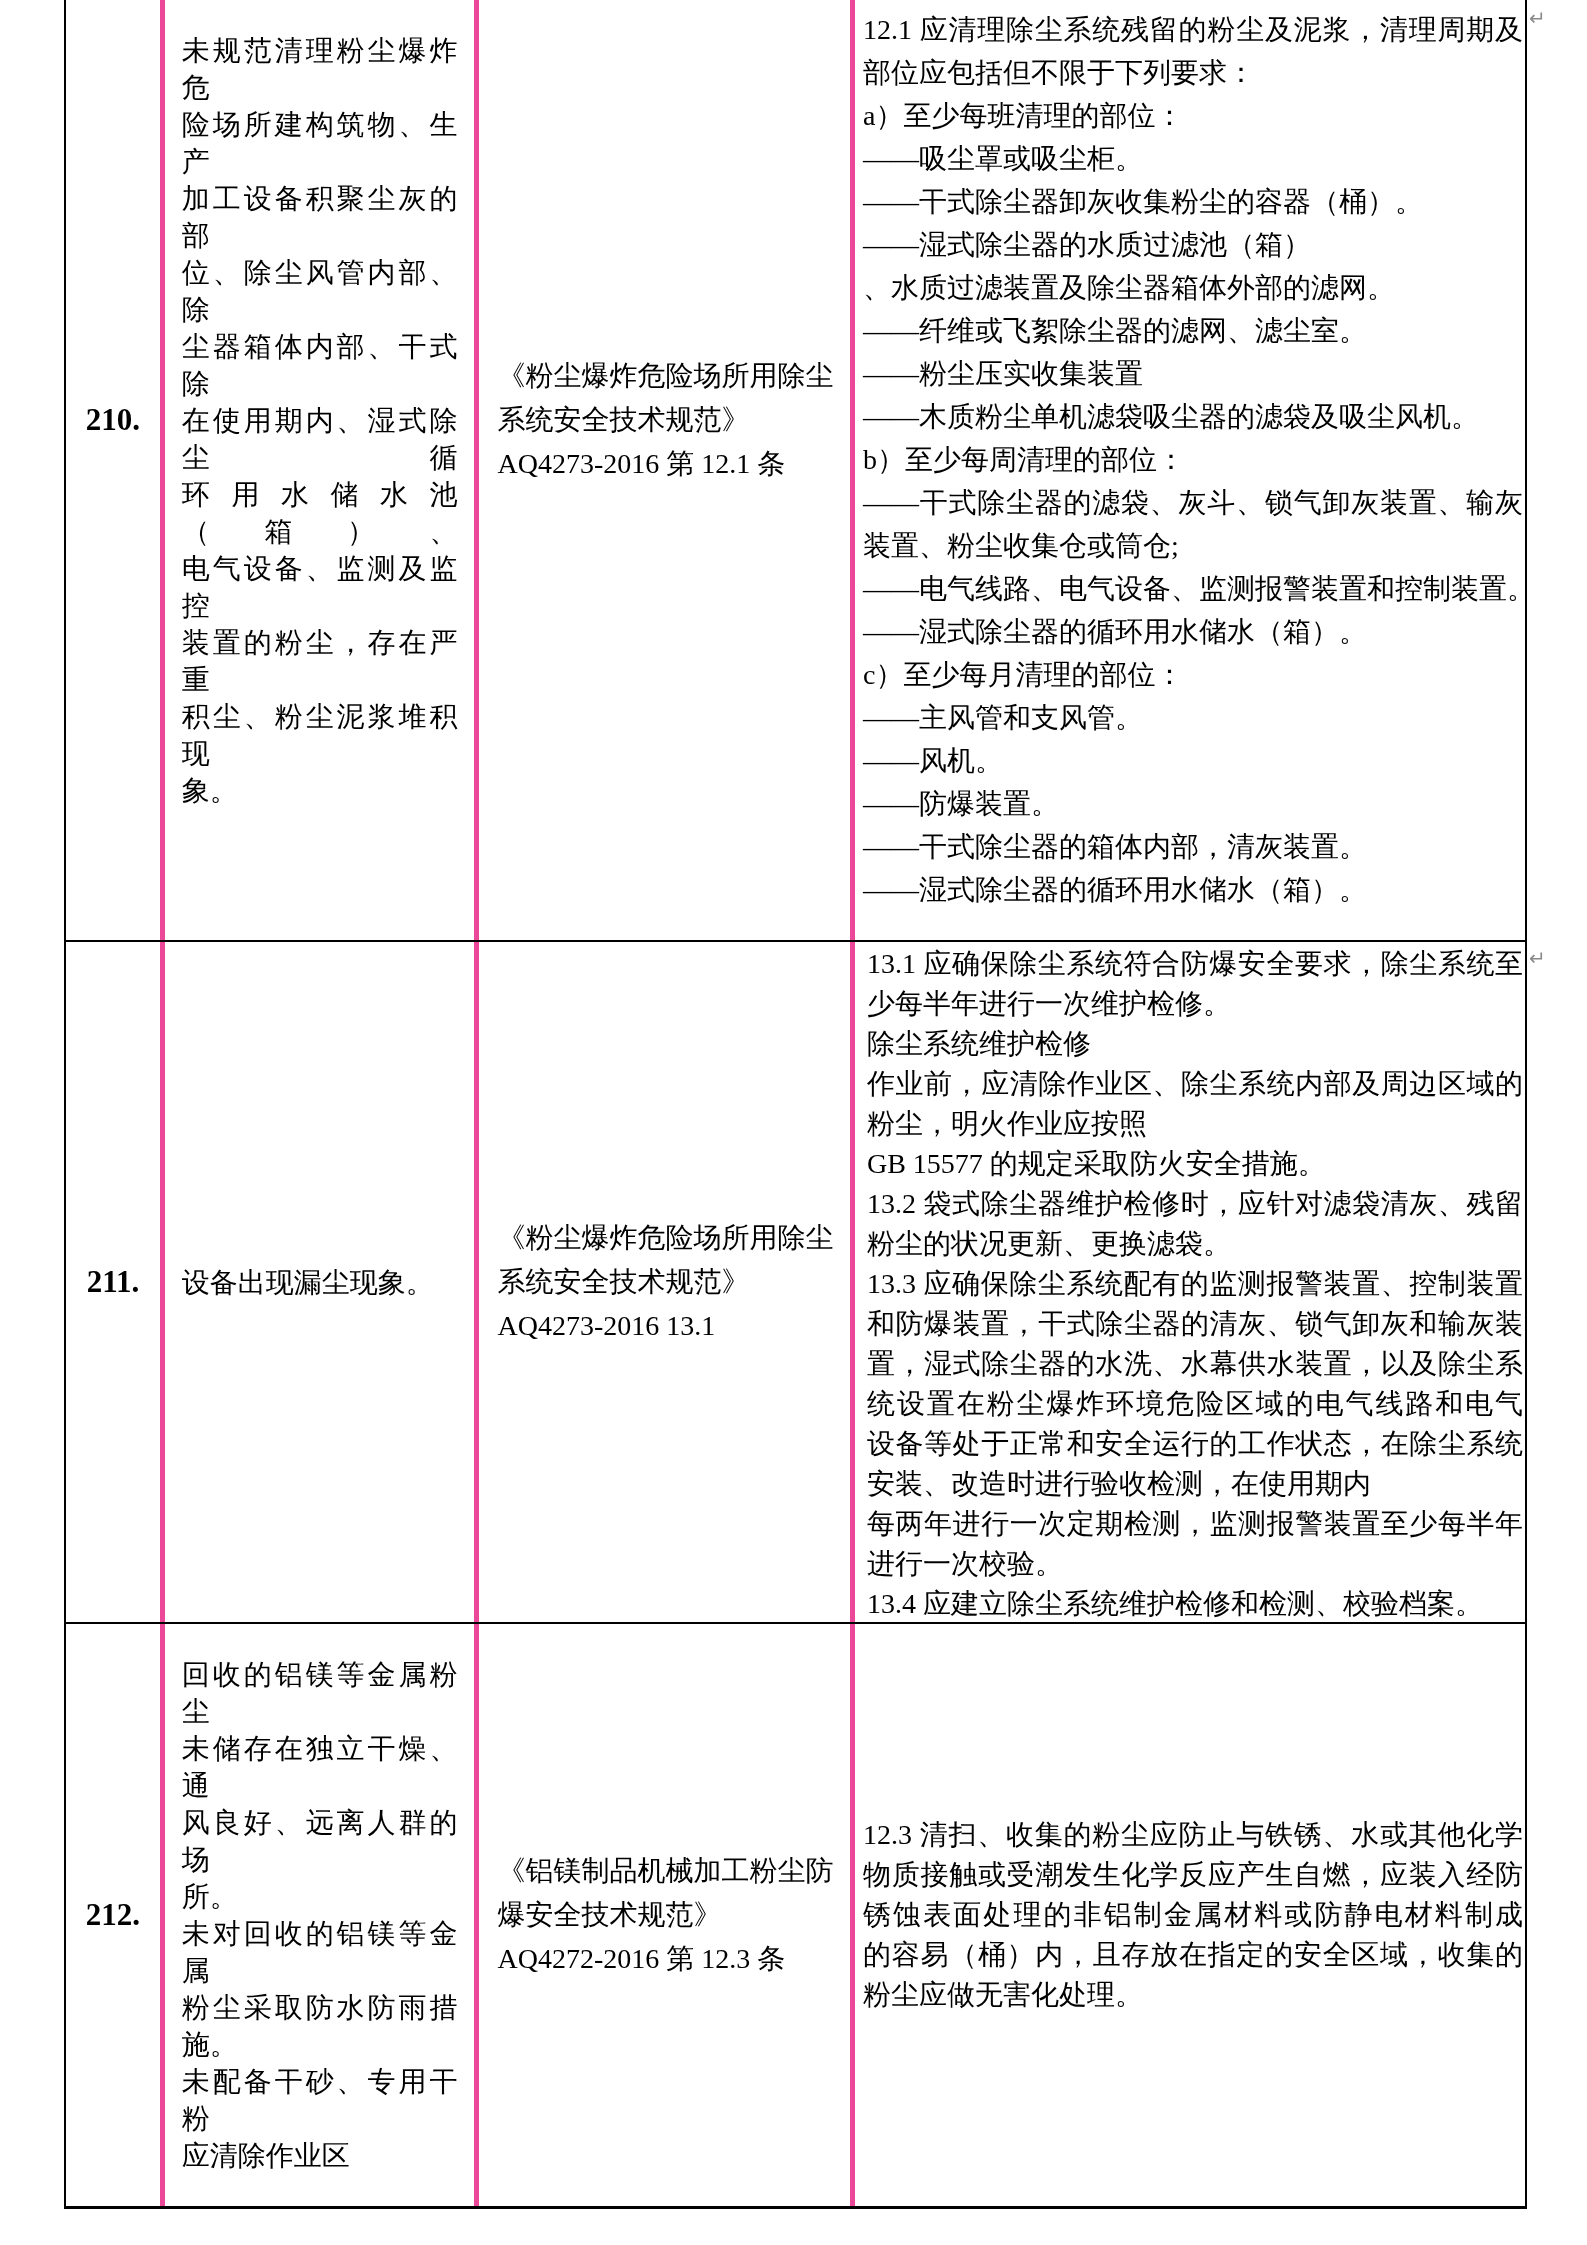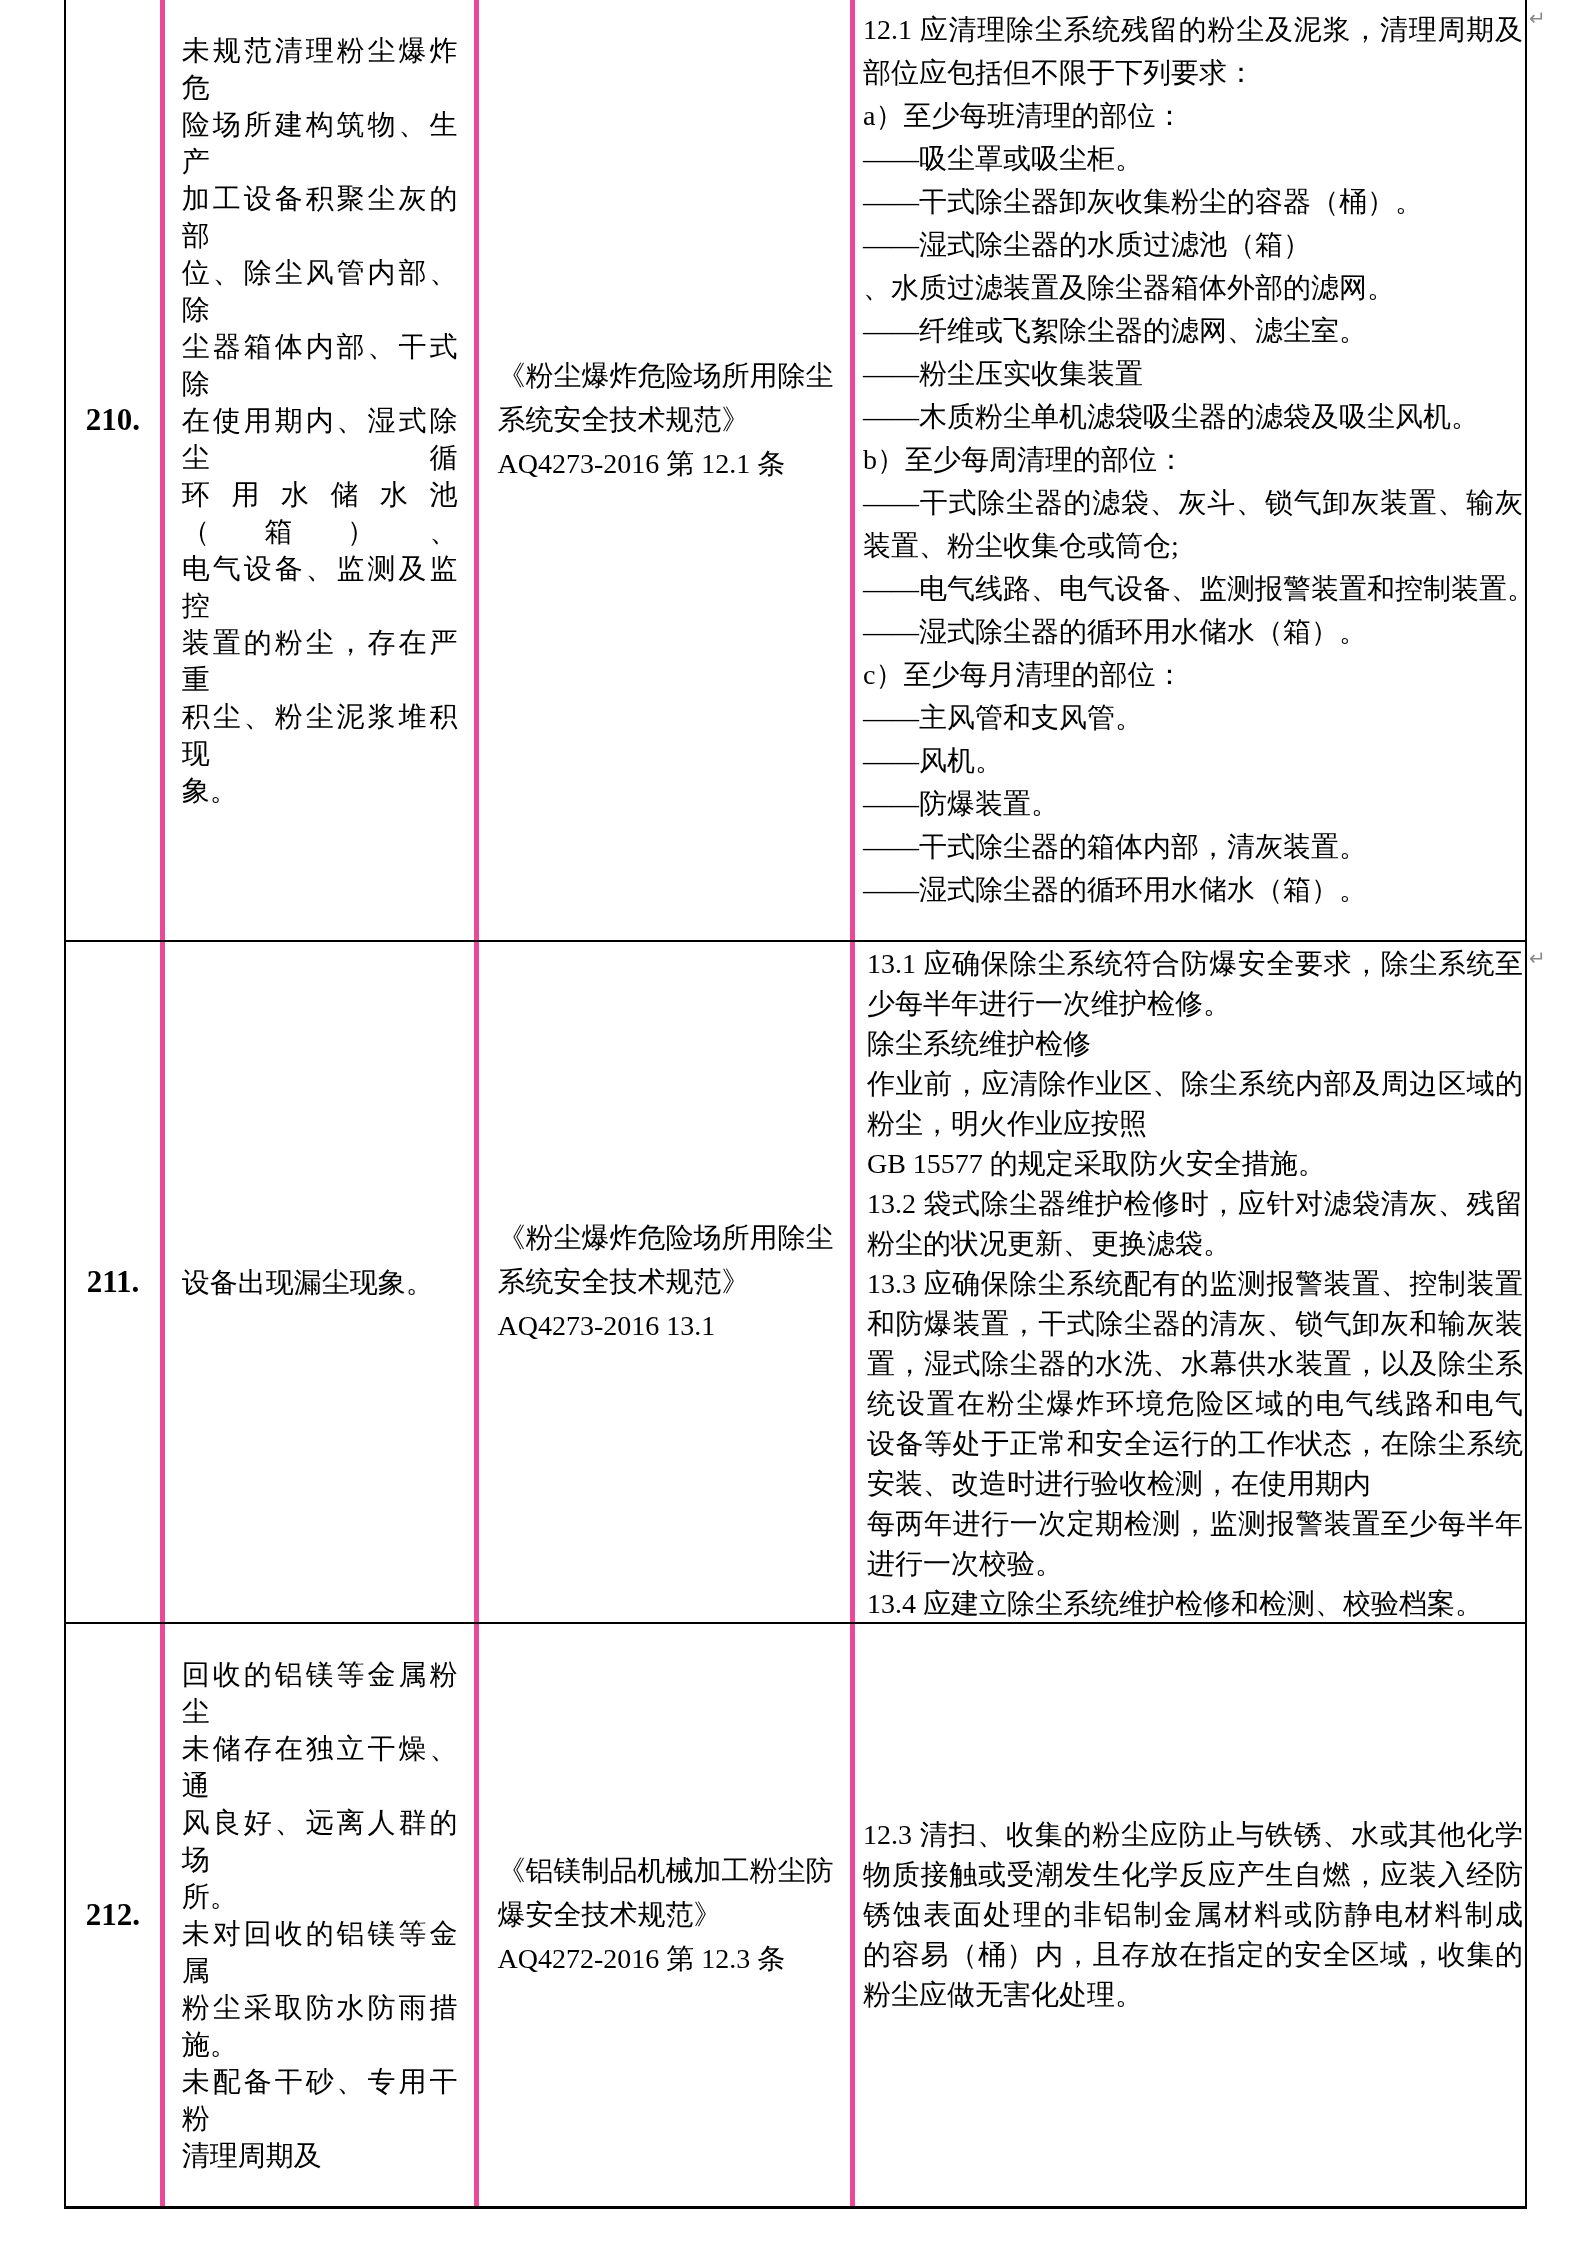--- a/index.html
+++ b/index.html
@@ -146,21 +146,21 @@
       <div class="cell c-desc">
         <div>
             <div class="line jline">回收的铝镁等金属粉尘</div>
             <div class="line jline">未储存在独立干燥、通</div>
             <div class="line jline">风良好、远离人群的场</div>
             <div class="line">所。</div>
             <div class="line jline">未对回收的铝镁等金属</div>
             <div class="line jline">粉尘采取防水防雨措</div>
             <div class="line">施。</div>
             <div class="line jline">未配备干砂、专用干粉</div>
-            <div class="line">清理周期及</div>
+            <div class="line">应清除作业区</div>
           </div>
       </div>
       <div class="cell c-ref">
         <div>
             <div class="line">《铝镁制品机械加工粉尘防</div>
             <div class="line">爆安全技术规范》</div>
             <div class="line">AQ4272-2016 第 12.3 条</div>
           </div>
       </div>
       <div class="cell c-req">

